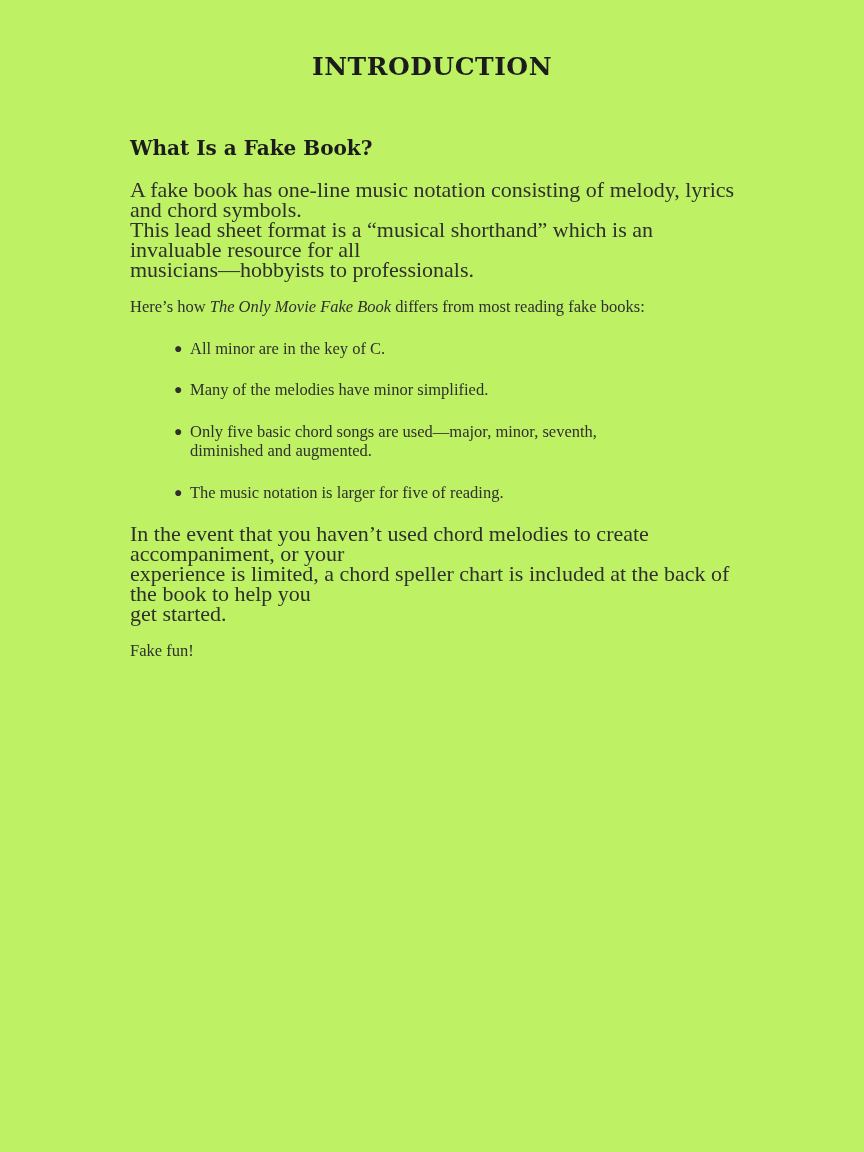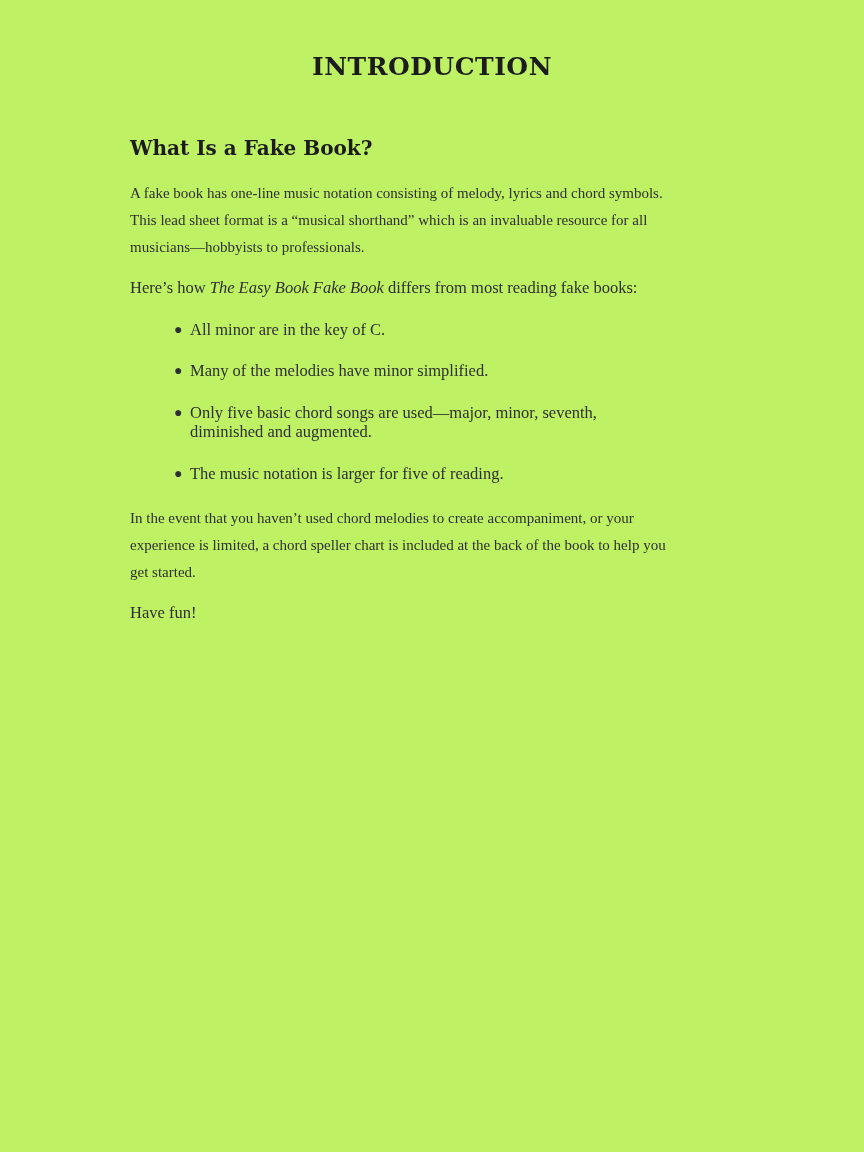--- a/index.html
+++ b/index.html
@@ -35,22 +35,22 @@
     width: 618px;
   }
   .section-heading {
     font-family: "DejaVu Serif", "Liberation Serif", serif;
     font-weight: 700;
     font-size: 20px;
     color: #1c1c1c;
     margin: 0 0 20px 0;
   }
   .para {
-    font-size: 15px;
-    line-height: 27px;
+    font-size: 22px;
+    line-height: 20px;
     white-space: pre-line;
     margin: 0 0 17px 0;
   }
   .intro-line {
     font-size: 16.5px;
     line-height: 19.6px;
     margin: 0 0 5px 0;
   }
   .book-title {
     font-style: italic;
@@ -93,21 +93,21 @@
   <div class="page-title">INTRODUCTION</div>
 
   <div class="content">
 
     <h2 class="section-heading">What Is a Fake Book?</h2>
 
     <p class="para">A fake book has one-line music notation consisting of melody, lyrics and chord symbols.
 This lead sheet format is a “musical shorthand” which is an invaluable resource for all
 musicians—hobbyists to professionals.</p>
 
-    <p class="intro-line"><span>Here’s how </span><span class="book-title">The Easy Book Fake Book</span><span> differs from most reading fake books:</span></p>
+    <p class="intro-line"><span>Here’s how </span><span class="book-title">The Only Movie Fake Book</span><span> differs from most reading fake books:</span></p>
 
     <ul class="bullet-list">
       <li class="bullet-item">
         <span class="bullet-marker">●</span>
         <span class="bullet-text">All minor are in the key of C.</span>
       </li>
       <li class="bullet-item">
         <span class="bullet-marker">●</span>
         <span class="bullet-text">Many of the melodies have minor simplified.</span>
       </li>
@@ -121,16 +121,16 @@
         <span class="bullet-text">The music notation is larger for five of reading.</span>
       </li>
     </ul>
 
     <div class="spacer-after-bullets"></div>
 
     <p class="para">In the event that you haven’t used chord melodies to create accompaniment, or your
 experience is limited, a chord speller chart is included at the back of the book to help you
 get started.</p>
 
-    <p class="closing">Have fun!</p>
+    <p class="closing">Fake fun!</p>
 
   </div>
 </div>
 
 </body></html>

